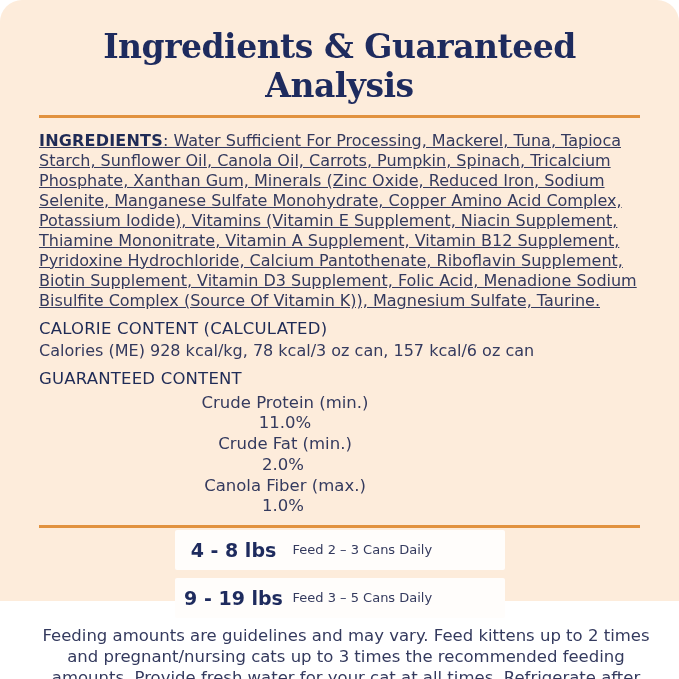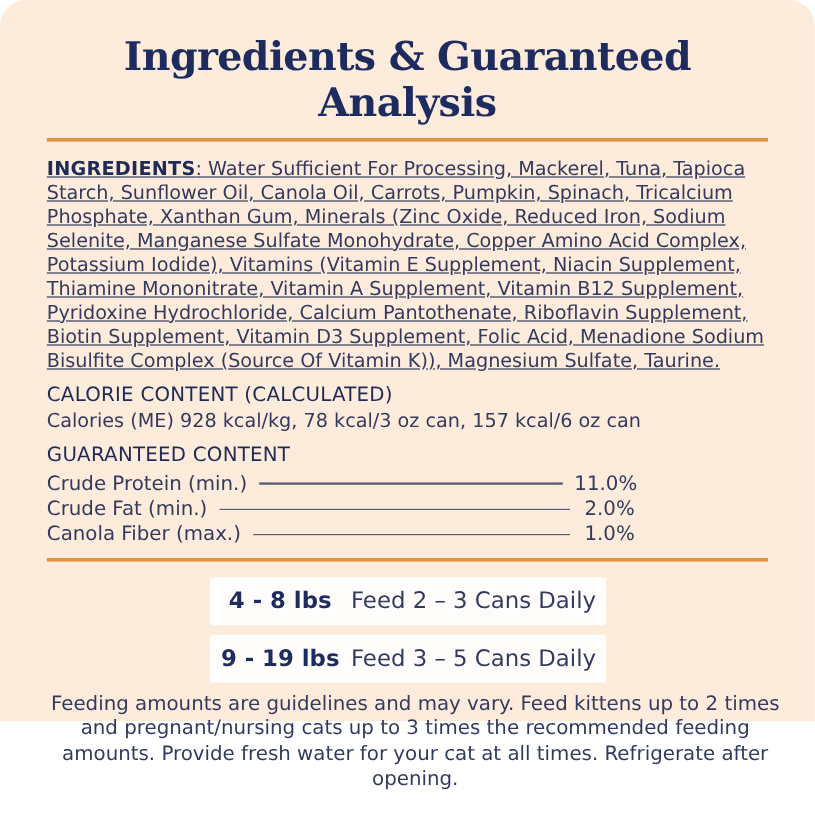--- a/index.html
+++ b/index.html
@@ -68,56 +68,57 @@
     margin-top: 4px;
     width: 492px;
   }
   .analysis-row {
     display: flex;
     align-items: center;
     font-size: 16.5px;
     line-height: 1.22;
     color: #343a5e;
     margin-top: 1px;
+    flex-direction: column;
   }
   .leader-line {
     flex: 1;
     height: 1.5px;
     background: #5a5f78;
     margin: 0 10px;
   }
   .analysis-value {
     min-width: 46px;
-    text-align: center;
+    text-align: left;
   }
   .feeding-title {
     margin-top: 27px;
   }
   .feeding-table {
     width: 330px;
-    margin: 13px auto 0 auto;
+    margin: 2px auto 0 auto;
   }
   .feeding-row {
     display: flex;
     align-items: center;
     background: #fffdfb;
     border-radius: 2px;
     height: 40px;
     margin-bottom: 8px;
   }
   .feeding-weight {
     width: 118px;
     text-align: center;
     font-weight: bold;
     font-size: 19px;
     color: #1e2b5e;
   }
   .feeding-amount {
     flex: 1;
-    font-size: 19px;
+    font-size: 13px;
     color: #343a5e;
   }
   .feeding-note {
     margin: 6px auto 0 auto;
     width: 614px;
     text-align: center;
     font-size: 16.5px;
     line-height: 1.27;
     color: #343a5e;
   }

